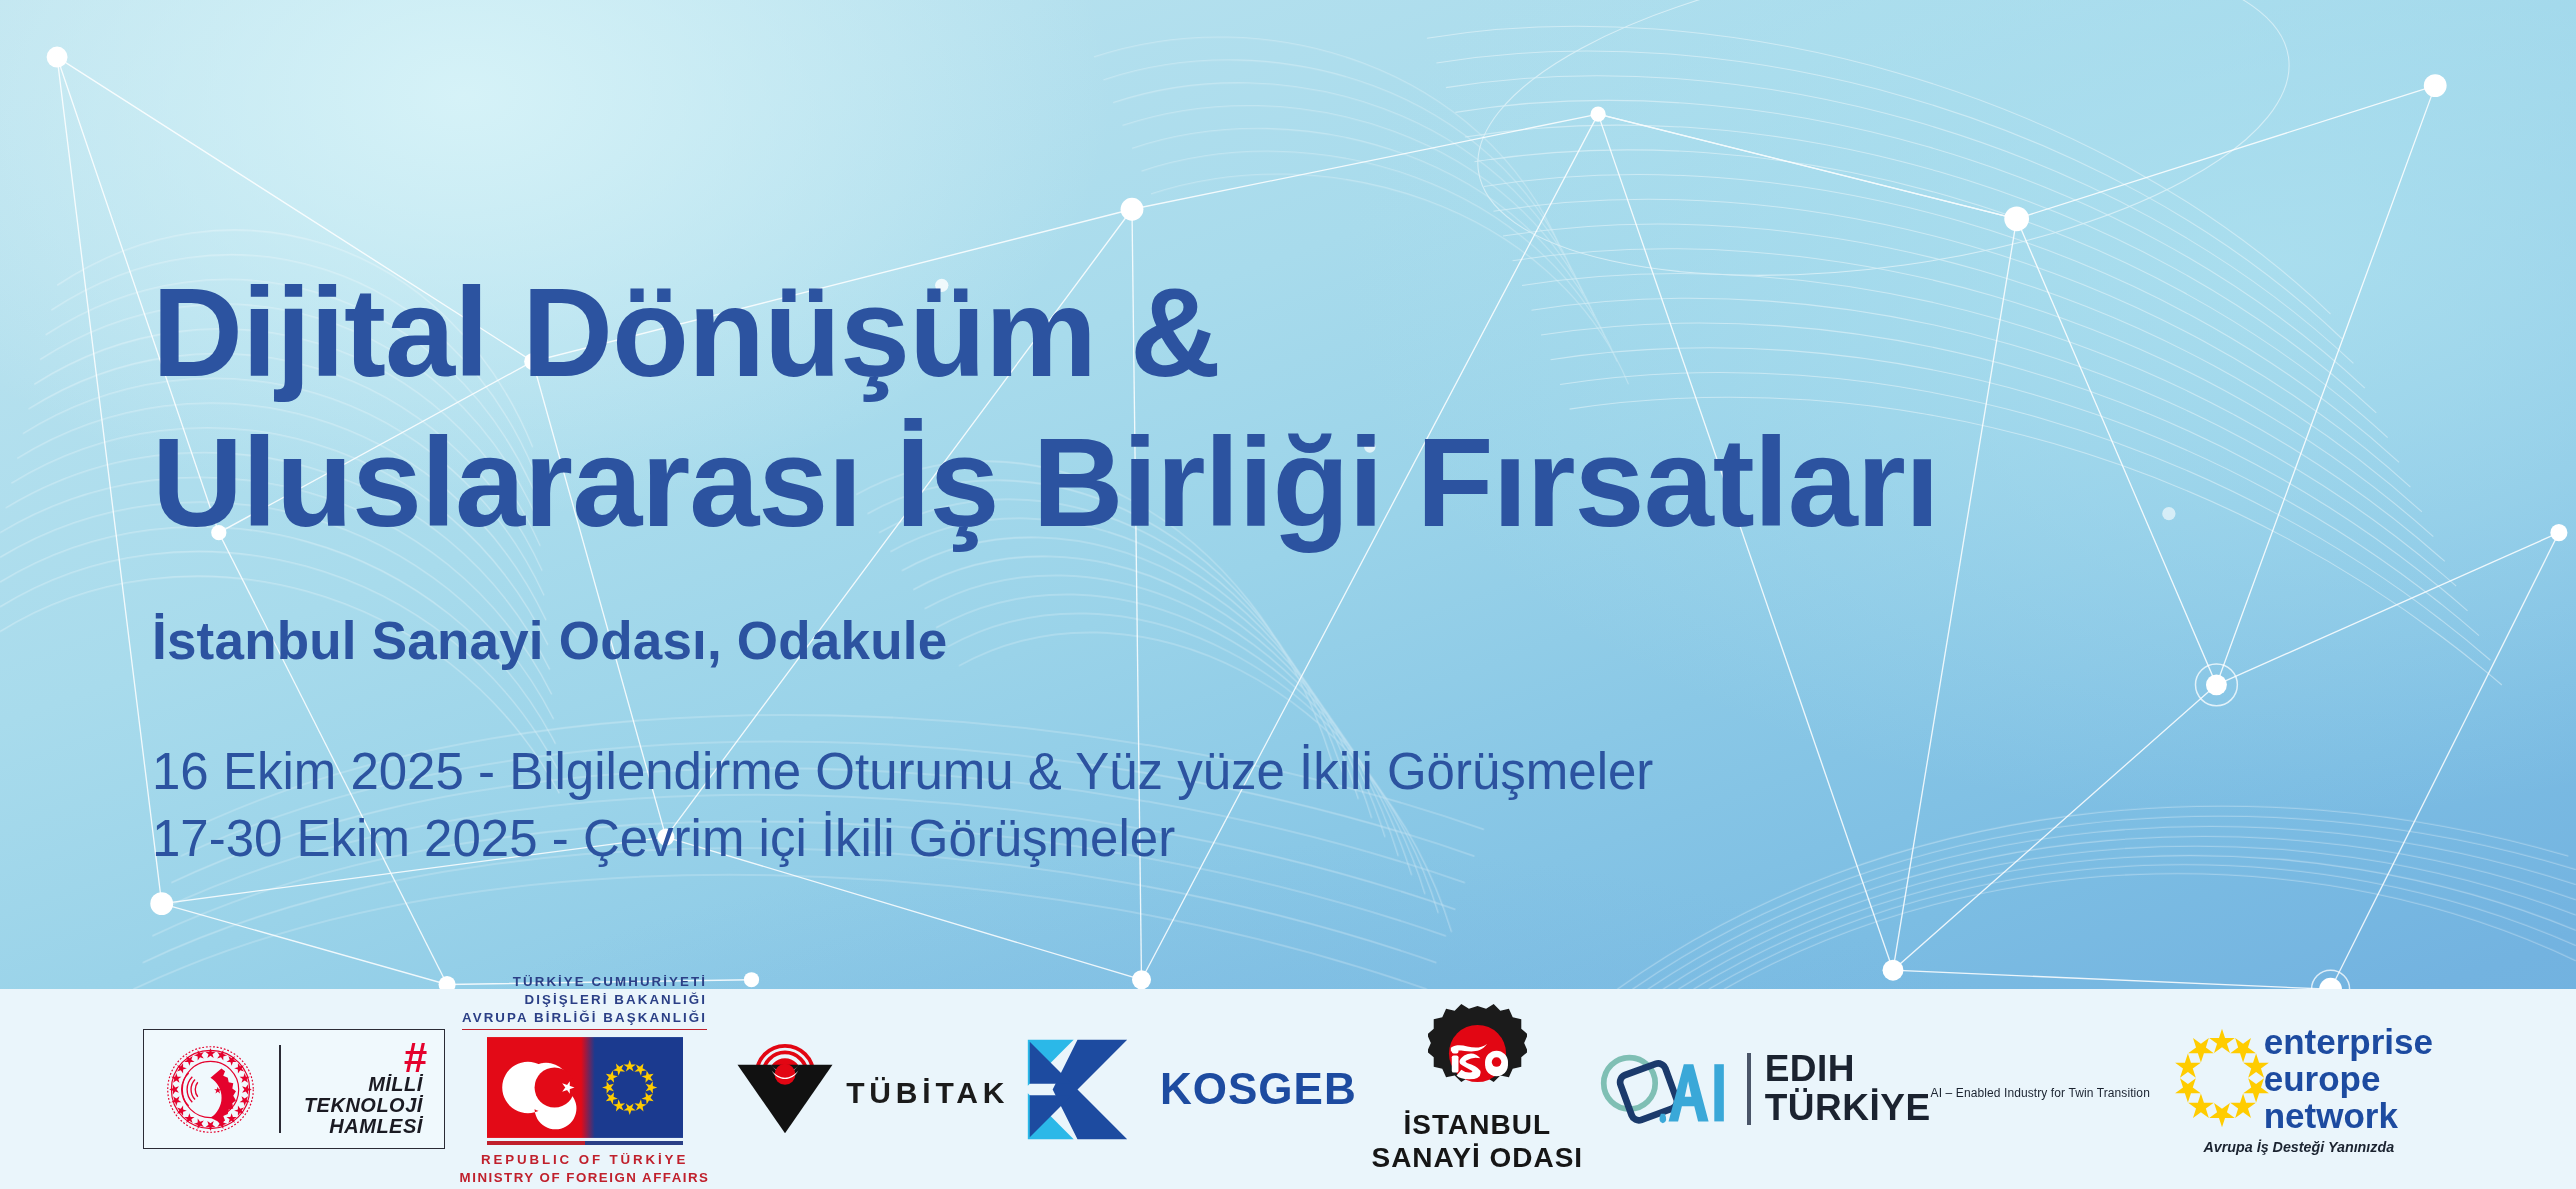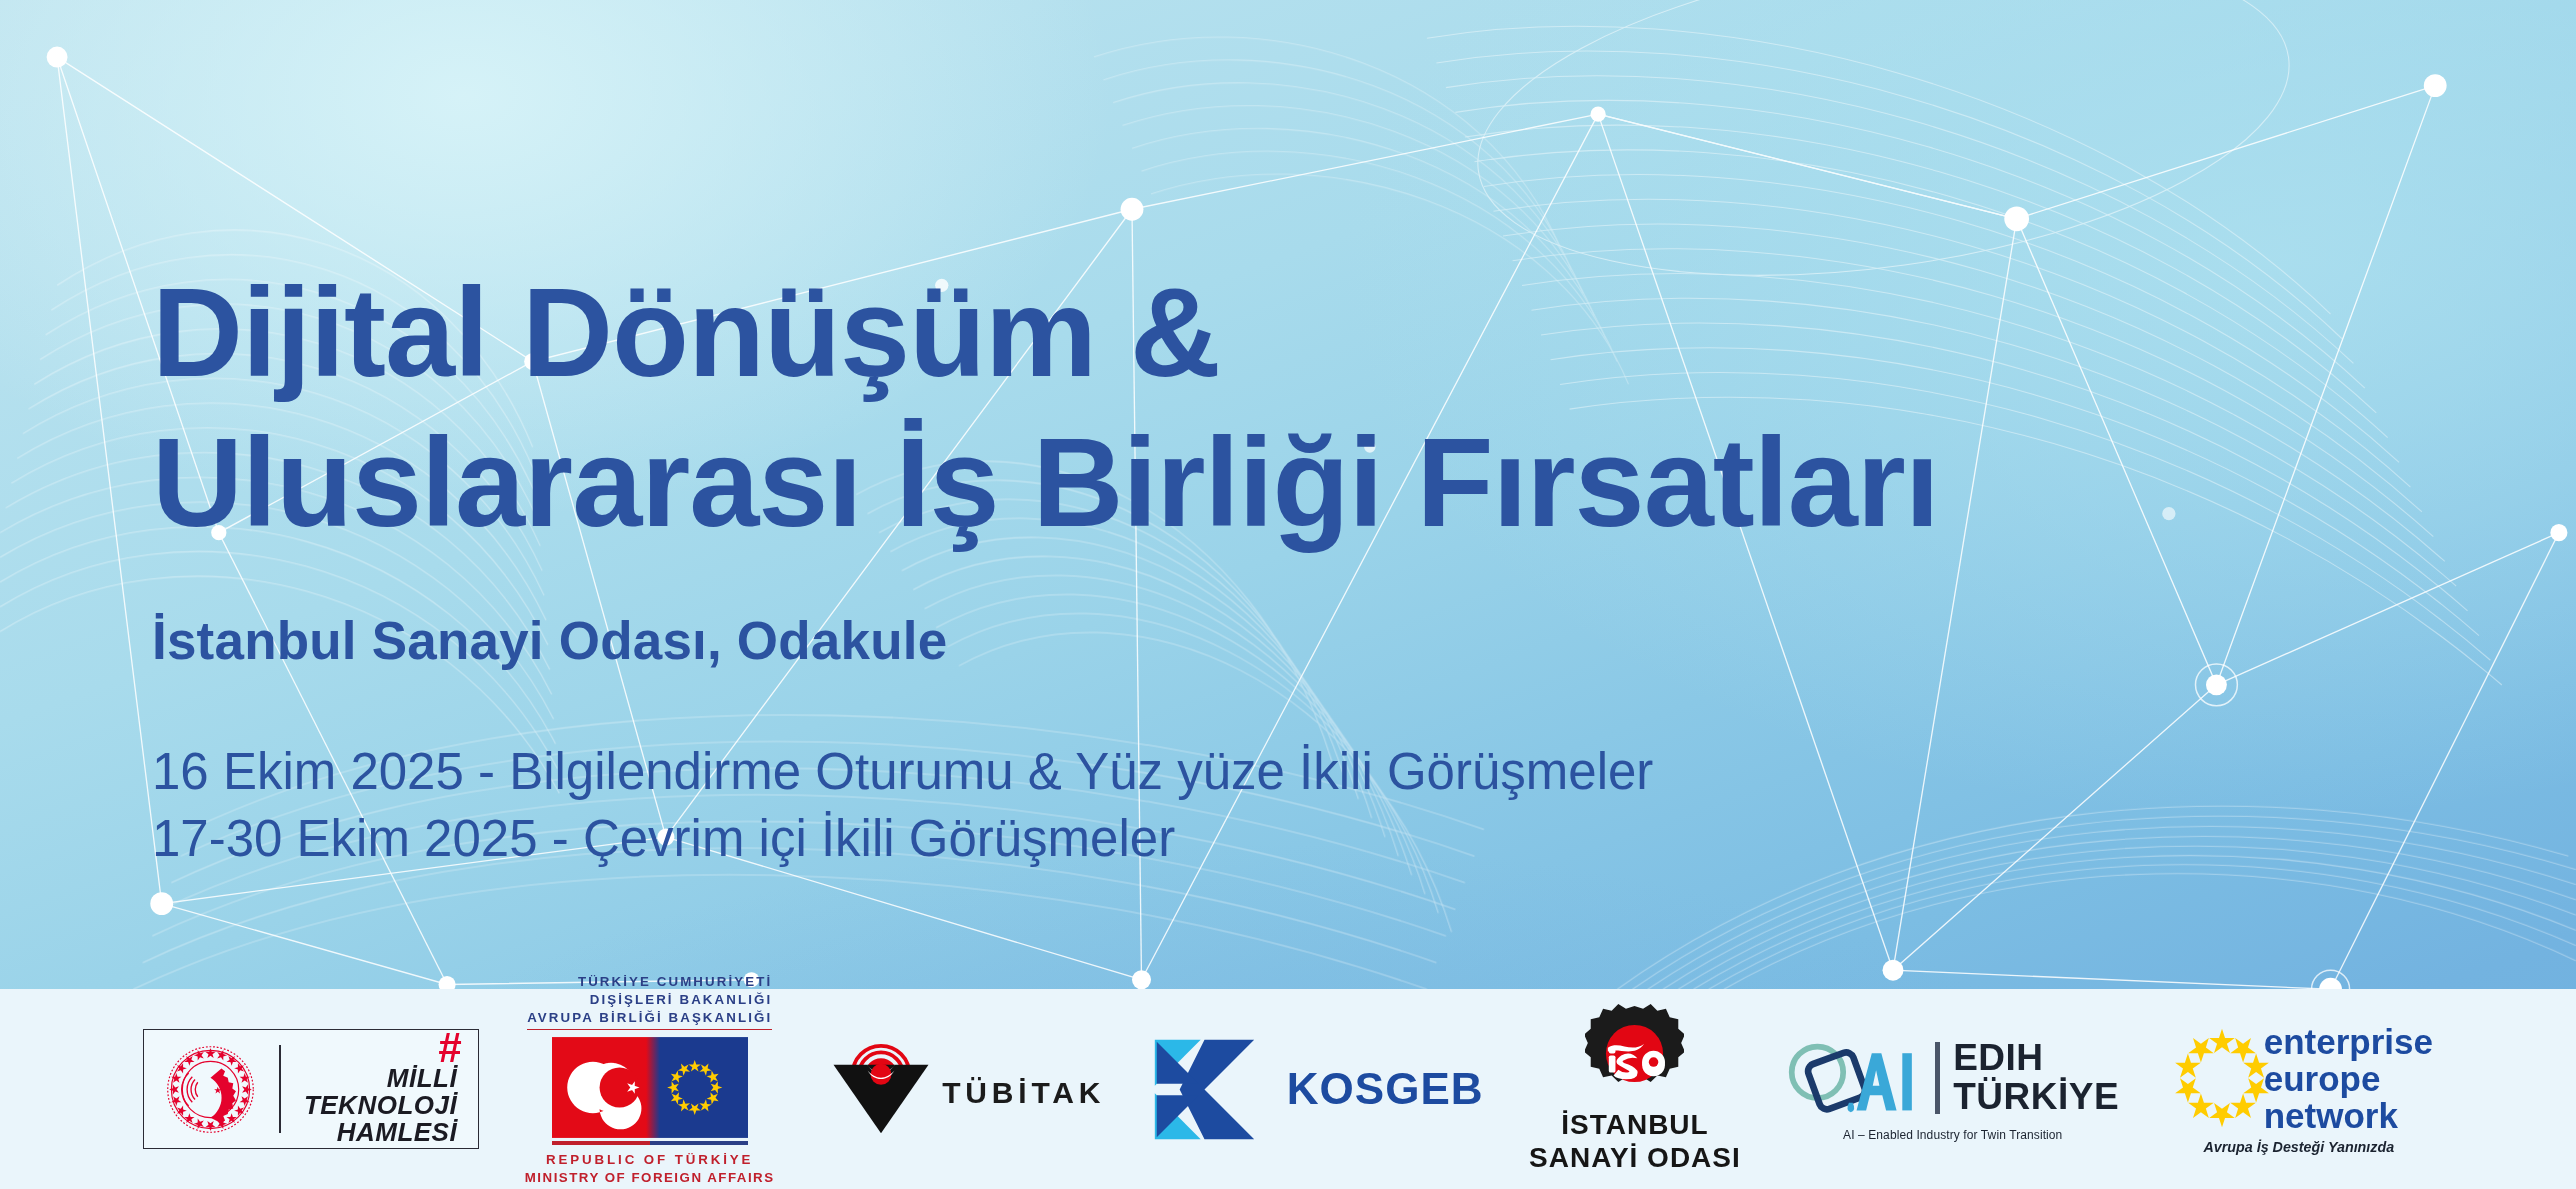--- a/index.html
+++ b/index.html
@@ -101,21 +101,21 @@
     font-weight:700;
     line-height:1.35;
     letter-spacing:0.4px;
     white-space:nowrap;
   }
   .min-div { width:1.9px; height:88px; background:#2b2b35; }
   .milli { display:flex; flex-direction:column; align-items:flex-end; }
   .milli-hash { font-size:42px; color:#E4022D; font-weight:900; font-style:italic; line-height:.8; letter-spacing:-3.8px;}
   .milli-txt {
     color:#1b1b23; font-weight:900; font-style:italic;
-    font-size:26px; line-height:1.05; text-align:right; letter-spacing:0.5px;
+    font-size:20px; line-height:1.05; text-align:right; letter-spacing:0.5px;
   }
 
   
   .logo-mfa { display:flex; flex-direction:column; align-items:center; }
   .mfa-top { color:#2b3f86; font-size:13.3px; line-height:1.35; letter-spacing:2.1px; text-align:right; font-weight:600;}
   .mfa-top .u { border-bottom:1.9px solid #c0202c; padding-bottom:1.9px; }
   .mfa-flag { width:196px; height:101px; margin:6.7px 0 3.8px; }
   .mfa-rule { width:196px; height:3.8px; background:linear-gradient(90deg,#c0202c 0 50%, #2b3f86 50% 100%); margin-bottom:5.7px;}
   .mfa-bot { color:#c0202c; font-size:13.3px; line-height:1.35; letter-spacing:1.5px; text-align:center; font-weight:700;}
   .mfa-bot .r1 { letter-spacing:2.9px; font-weight:600; }
@@ -129,21 +129,21 @@
   .logo-kosgeb { display:flex; align-items:center; gap:29px; }
   .kos-mark { width:107px; height:107px; }
   .kos-txt { color:#1D4BA0; font-size:44px; font-weight:800; letter-spacing:1px; }
 
   
   .logo-iso { display:flex; flex-direction:column; align-items:center; }
   .iso-mark { width:99px; height:99px; }
   .iso-txt { color:#161616; font-weight:700; font-size:28px; line-height:1.18; text-align:center; letter-spacing:1px; margin-top:5.7px;}
 
   
-  .logo-edih { display:flex; flex-direction:column; align-items:center; }
+  .logo-edih { display:flex; flex-direction:row; align-items:center; }
   .edih-row { display:flex; align-items:center; gap:3.8px; }
   .edih-mark { width:143px; height:84px; }
   .edih-bar { width:4.8px; height:72px; background:#4a5568; margin:0 9.5px 0 1.9px;}
   .edih-txt { color:#1b2330; font-size:37px; font-weight:600; line-height:1.05; letter-spacing:0.5px;}
   .edih-sub { color:#1b2330; font-size:12px; margin-top:7.6px; letter-spacing:0.1px;}
 
   
   .logo-een { display:flex; flex-direction:column; align-items:center; }
   .een-row { display:flex; align-items:center; }
   .een-stars { width:114px; height:110px; }

